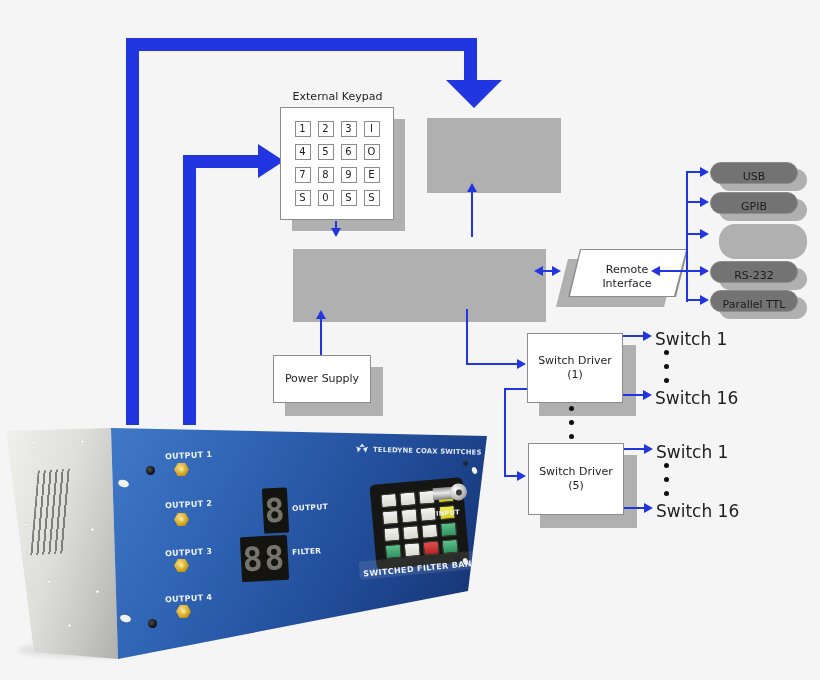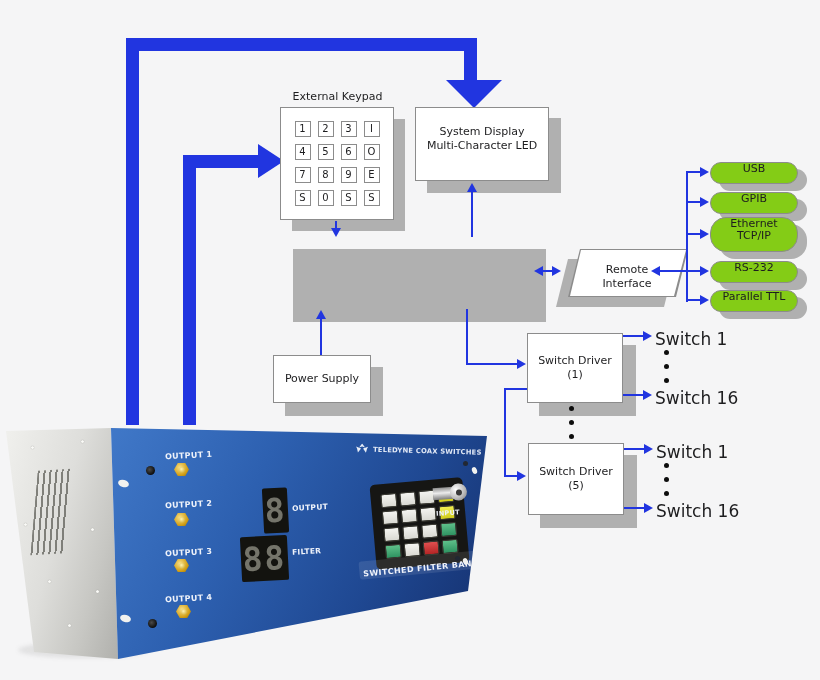--- a/index.html
+++ b/index.html
@@ -18,23 +18,23 @@
        display:flex;flex-direction:column;align-items:center;justify-content:center;
        font-size:11px;color:var(--ink);text-align:center;line-height:1.25;}
   .ln{position:absolute;background:var(--blue);}
   .tri{position:absolute;width:0;height:0;}
   .tri.r{border-top:5px solid transparent;border-bottom:5px solid transparent;border-left:9px solid var(--blue);}
   .tri.l{border-top:5px solid transparent;border-bottom:5px solid transparent;border-right:9px solid var(--blue);}
   .tri.u{border-left:5px solid transparent;border-right:5px solid transparent;border-bottom:9px solid var(--blue);}
   .tri.d{border-left:5px solid transparent;border-right:5px solid transparent;border-top:9px solid var(--blue);}
   .dot{position:absolute;width:5px;height:5px;border-radius:50%;background:#0d0d0d;}
   .lbl{position:absolute;font-size:17px;color:var(--ink);white-space:nowrap;}
-  .pill{position:absolute;left:710px;width:88px;background:#84cc16;border:1px solid var(--bordergray);
+  .pill{position:absolute;left:710px;width:88px;background:#737373;border:1px solid var(--bordergray);
         border-radius:13px;box-sizing:border-box;display:flex;flex-direction:column;align-items:center;
-        justify-content:flex-start;font-size:11px;color:var(--ink);line-height:1.12;}
+        justify-content:flex-end;font-size:11px;color:var(--ink);line-height:1.12;}
   .pill-shadow{position:absolute;left:719px;width:88px;background:var(--shadow);border-radius:13px;}
 
   
   #kp-grid{position:absolute;inset:0;display:grid;grid-template-columns:repeat(4,16px);
            grid-template-rows:repeat(4,16px);gap:7px;justify-content:center;align-content:center;}
   .kpkey{border:1px solid var(--bordergray);background:#fff;display:flex;align-items:center;
          justify-content:center;font-size:10px;color:var(--ink);}
 
   
   .para{position:absolute;left:564px;top:249px;width:126px;height:56px;}
@@ -124,24 +124,20 @@
       <span class="kpkey">9</span>
       <span class="kpkey">E</span>
       <span class="kpkey">S</span>
       <span class="kpkey">0</span>
       <span class="kpkey">S</span>
       <span class="kpkey">S</span>
     </div>
   </div>
 
   <div class="shadow" style="left:427px;top:118px;width:134px;height:75px;"></div>
-  <div class="box" style="left:415px;top:107px;width:134px;height:74px;padding-bottom:10px;">
-    <span>System Display</span>
-    <span>Multi-Character LED</span>
-  </div>
 
   <div class="shadow" style="left:293px;top:249px;width:253px;height:73px;"></div>
 
   <div class="para-shadow"></div>
   <div class="para">
     <div class="outer"></div>
     <div class="inner">
       <span>Remote</span>
       <span>Interface</span>
     </div>
@@ -154,24 +150,20 @@
 
   <div class="pill-shadow" style="top:169px;height:22px;"></div>
   <div class="pill" style="top:162px;height:22px;">
     <span>USB</span>
   </div>
   <div class="pill-shadow" style="top:199px;height:22px;"></div>
   <div class="pill" style="top:192px;height:22px;">
     <span>GPIB</span>
   </div>
   <div class="pill-shadow" style="top:224px;height:35px;border-radius:16px;"></div>
-  <div class="pill" style="top:217px;height:35px;border-radius:16px;">
-    <span>Ethernet</span>
-    <span>TCP/IP</span>
-  </div>
   <div class="pill-shadow" style="top:268px;height:22px;"></div>
   <div class="pill" style="top:261px;height:22px;">
     <span>RS-232</span>
   </div>
   <div class="pill-shadow" style="top:297px;height:22px;"></div>
   <div class="pill" style="top:290px;height:22px;">
     <span>Parallel TTL</span>
   </div>
 
   <div class="shadow" style="left:539px;top:345px;width:97px;height:71px;"></div>

